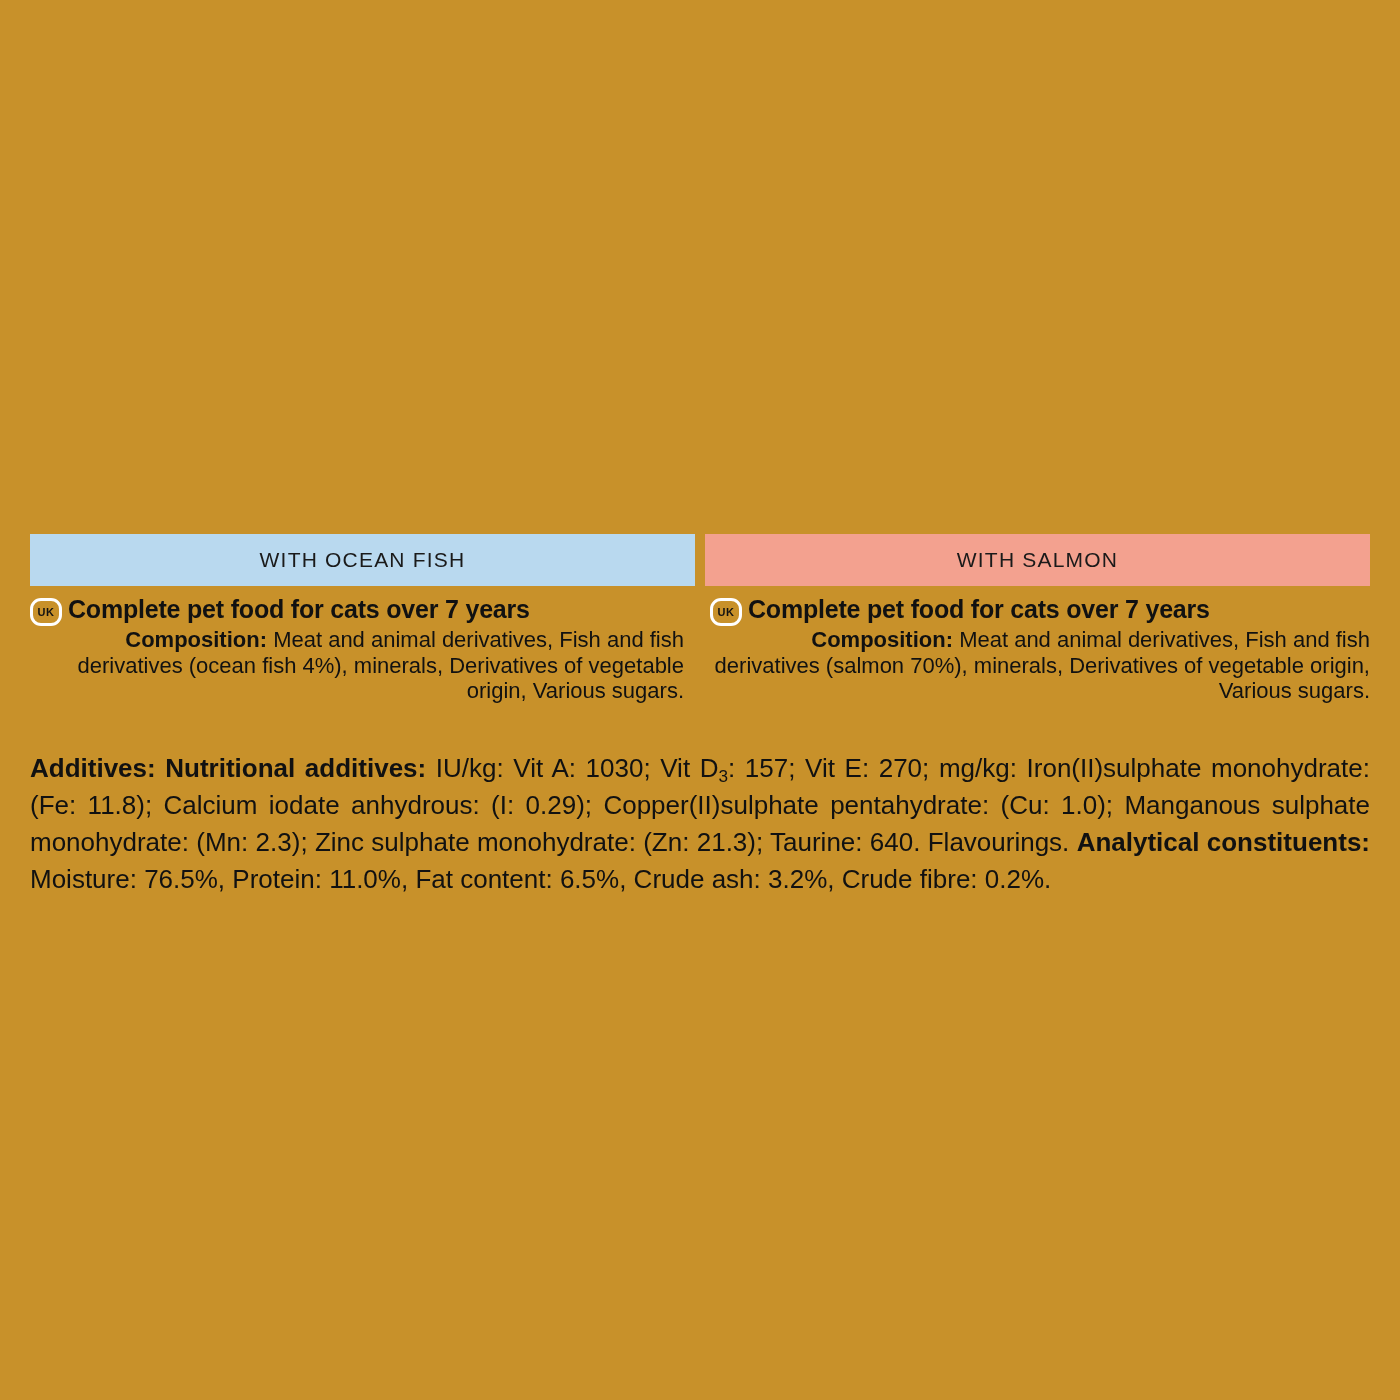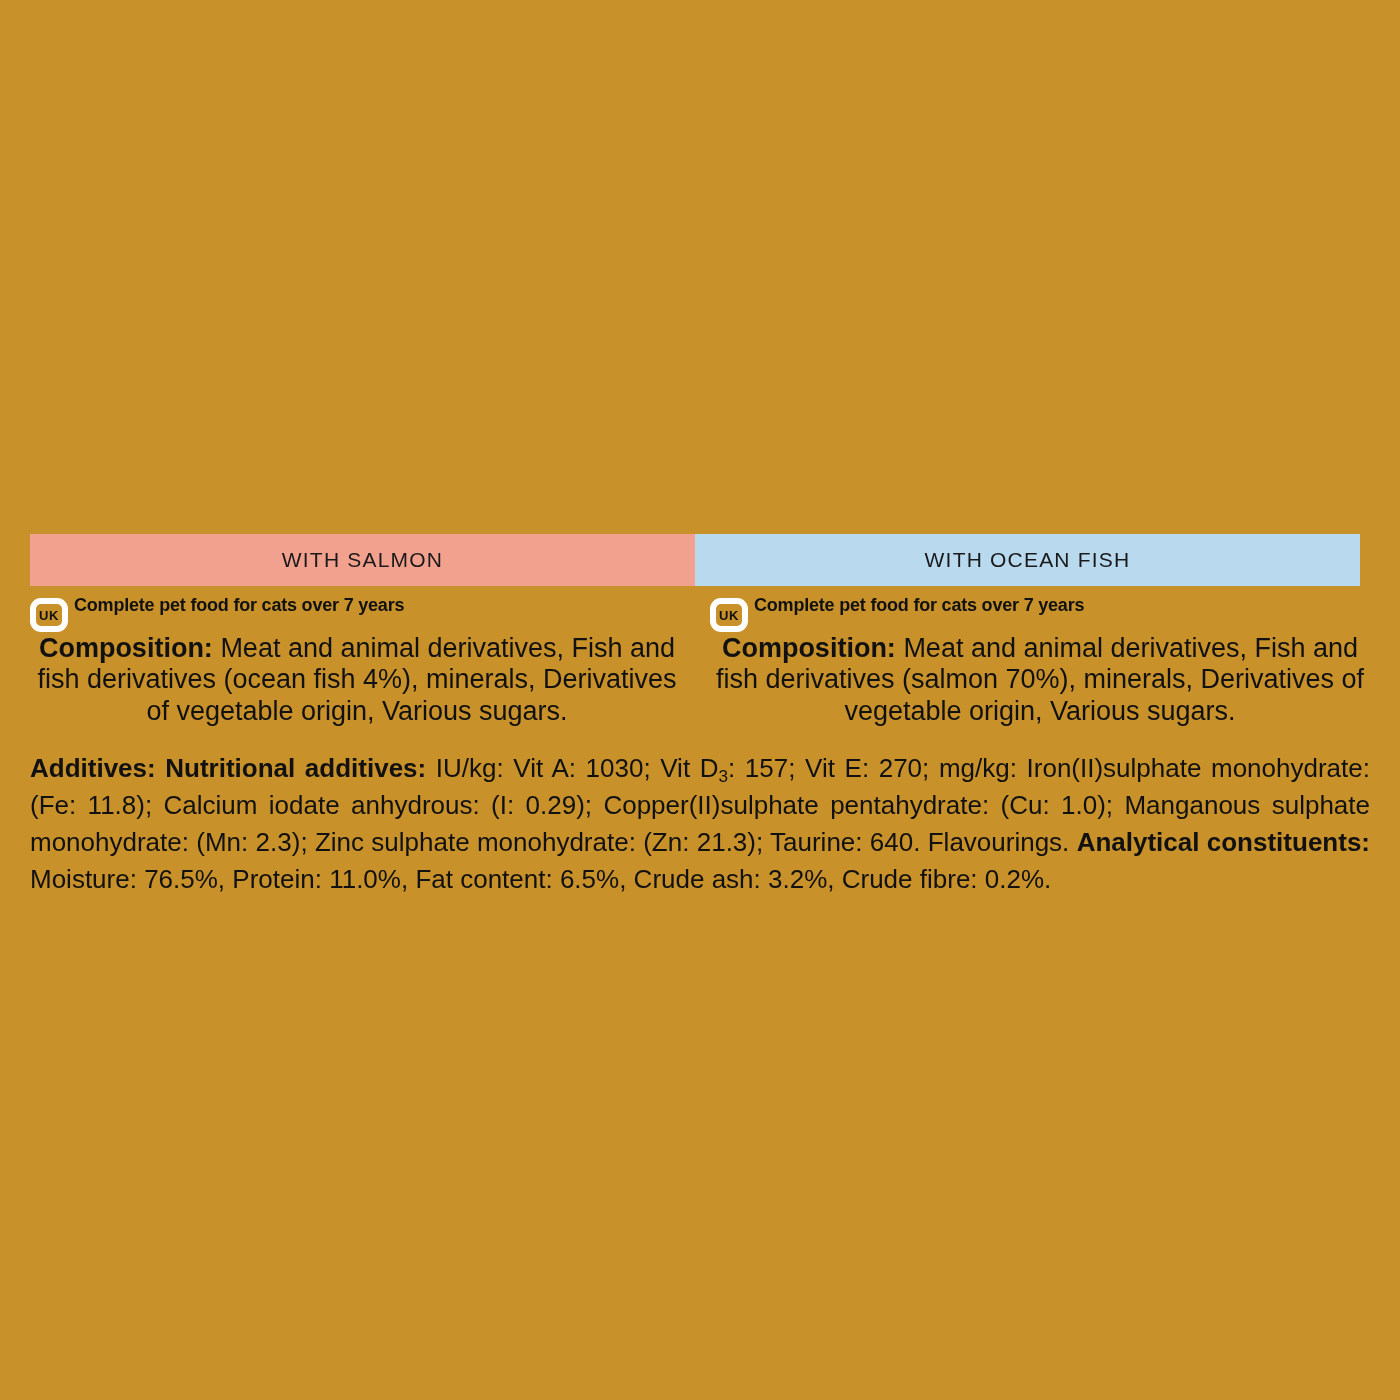--- a/index.html
+++ b/index.html
@@ -66,40 +66,40 @@
     display: flex;
     align-items: flex-start;
     gap: 6px;
   }
   .uk-badge {
     display: inline-flex;
     align-items: center;
     justify-content: center;
     width: 26px;
     height: 22px;
-    border: 6px solid #ffffff;
+    border: 3px solid #ffffff;
     border-radius: 11px / 11px;
-    font-size: 13px;
+    font-size: 11px;
     font-weight: 700;
     letter-spacing: 0.5px;
     flex: 0 0 auto;
     margin-top: 2px;
   }
   .headline {
-    font-size: 18px;
+    font-size: 25px;
     font-weight: 700;
     line-height: 1.08;
     letter-spacing: -0.2px;
     white-space: nowrap;
   }
   .composition {
-    font-size: 27px;
+    font-size: 22px;
     line-height: 1.16;
     margin-top: 1px;
-    text-align: center;
+    text-align: right;
   }
   .composition b {
     font-weight: 700;
   }
   .additives {
     position: absolute;
     left: 30px;
     top: 750px;
     width: 1340px;
     font-size: 26px;
@@ -117,25 +117,25 @@
   }
 </style>
 </head>
 <body>
 
 <div class="page">
 
   <div class="panel-wrap">
 
     <div class="variant-banners">
+      <div class="banner ocean">
+        <span>WITH OCEAN FISH</span>
+      </div>
       <div class="banner salmon">
         <span>WITH SALMON</span>
-      </div>
-      <div class="banner ocean">
-        <span>WITH OCEAN FISH</span>
       </div>
     </div>
 
     <div class="columns">
 
       <div class="col left">
         <div class="headline-row">
           <span class="uk-badge">UK</span>
           <span class="headline">Complete pet food for cats over 7 years</span>
         </div>

